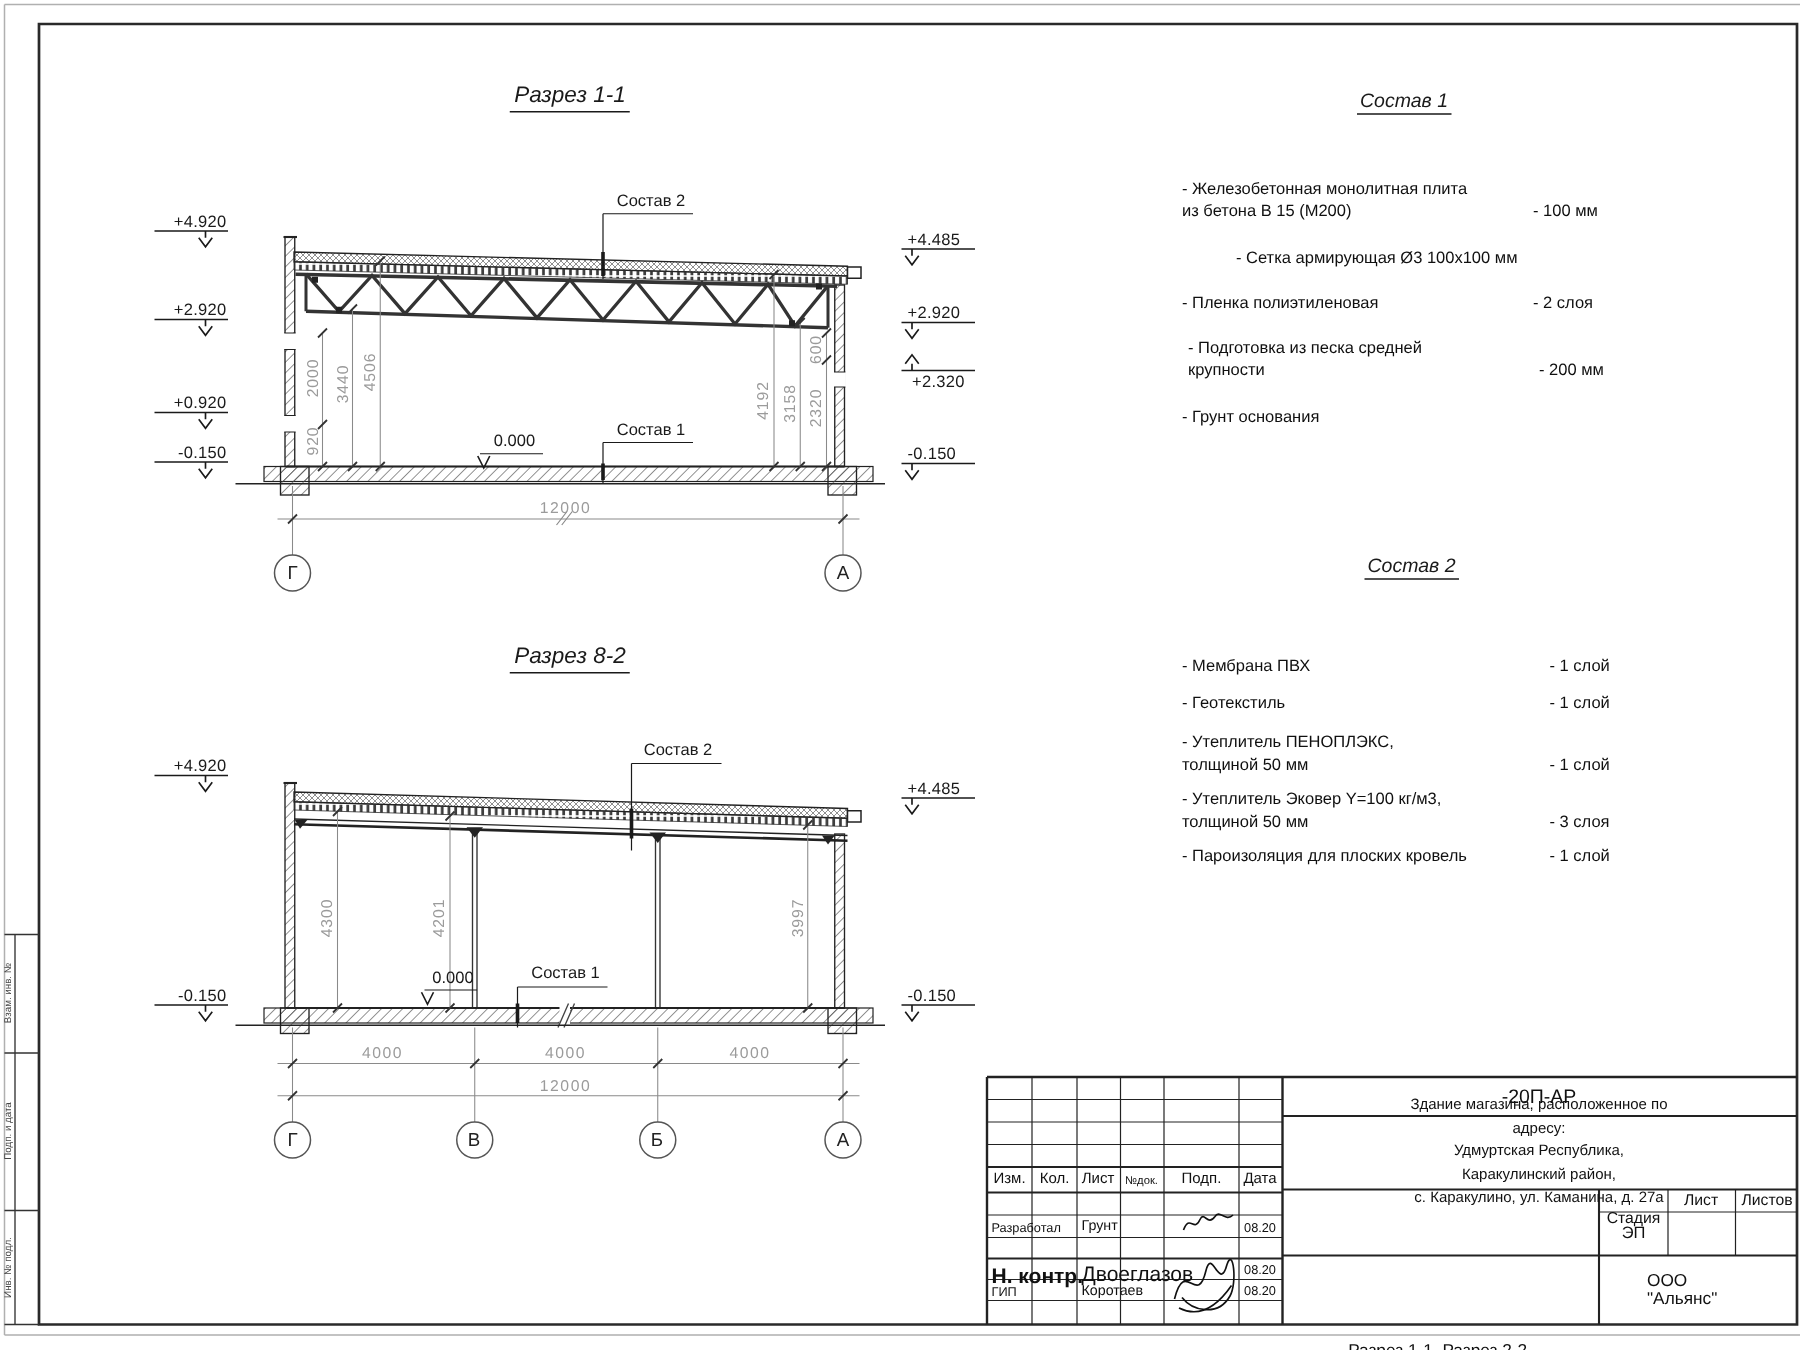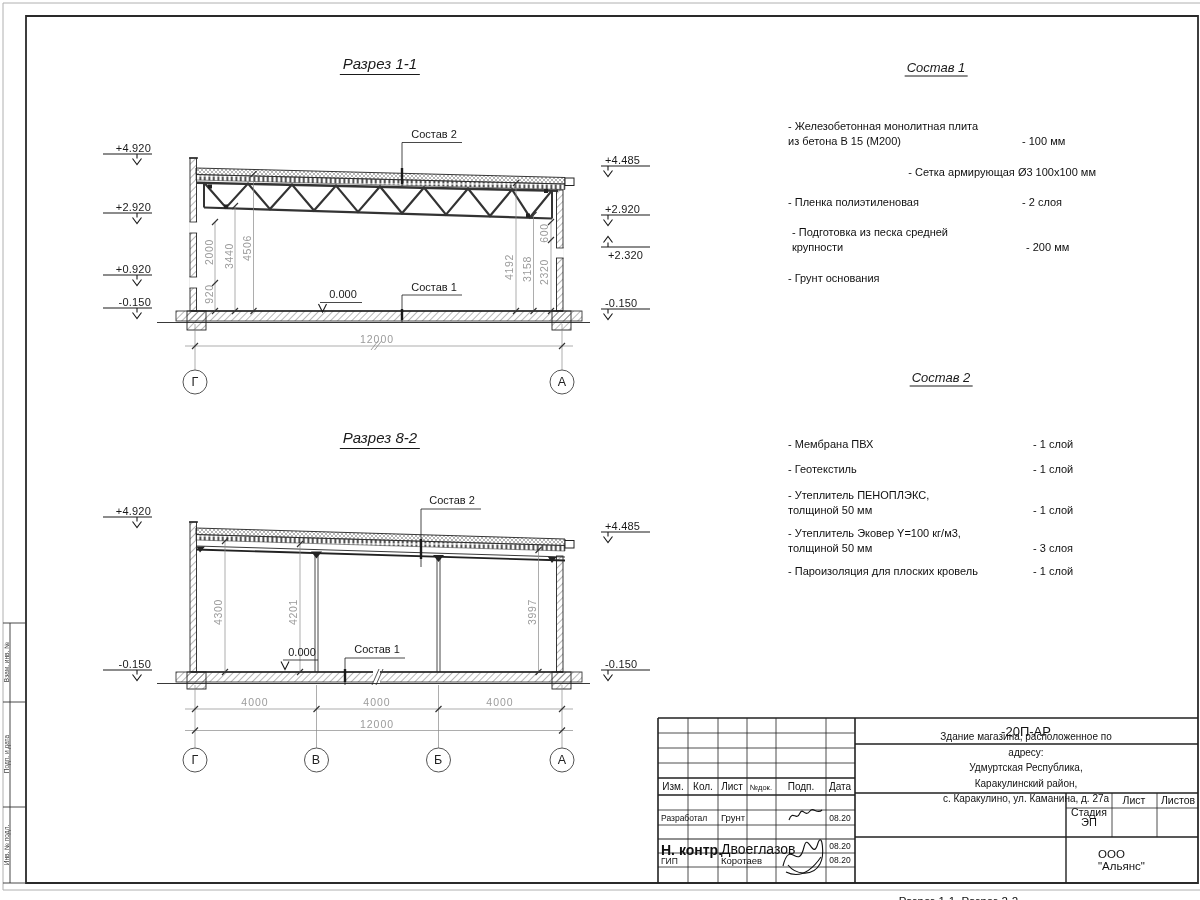--- a/index.html
+++ b/index.html
@@ -257,21 +257,21 @@
 <div class="t c axis" style="left:316px;top:760px;">В</div>
 <div class="t c axis" style="left:438px;top:760px;">Б</div>
 <div class="t c axis" style="left:562px;top:760px;">А</div>
 
 <div class="t c list-title" style="left:936px;top:68px;">Состав 1</div>
 <div class="item s1col" style="left:788px;top:119px;">
   <span class="nm">- Железобетонная  монолитная плита
 из бетона В 15 (М200)</span>
   <span class="vl">- 100 мм</span>
 </div>
-<div class="item s1col" style="left:776px;top:165px;text-align:right;">
+<div class="item s1col" style="left:824px;top:165px;">
   <span class="nm">- Сетка армирующая Ø3 100х100 мм</span>
   <span class="vl"></span>
 </div>
 <div class="item s1col" style="left:788px;top:195px;">
   <span class="nm">- Пленка полиэтиленовая</span>
   <span class="vl">-  2 слоя</span>
 </div>
 <div class="item s1col" style="left:792px;top:225px;">
   <span class="nm">- Подготовка из песка средней
 крупности</span>

